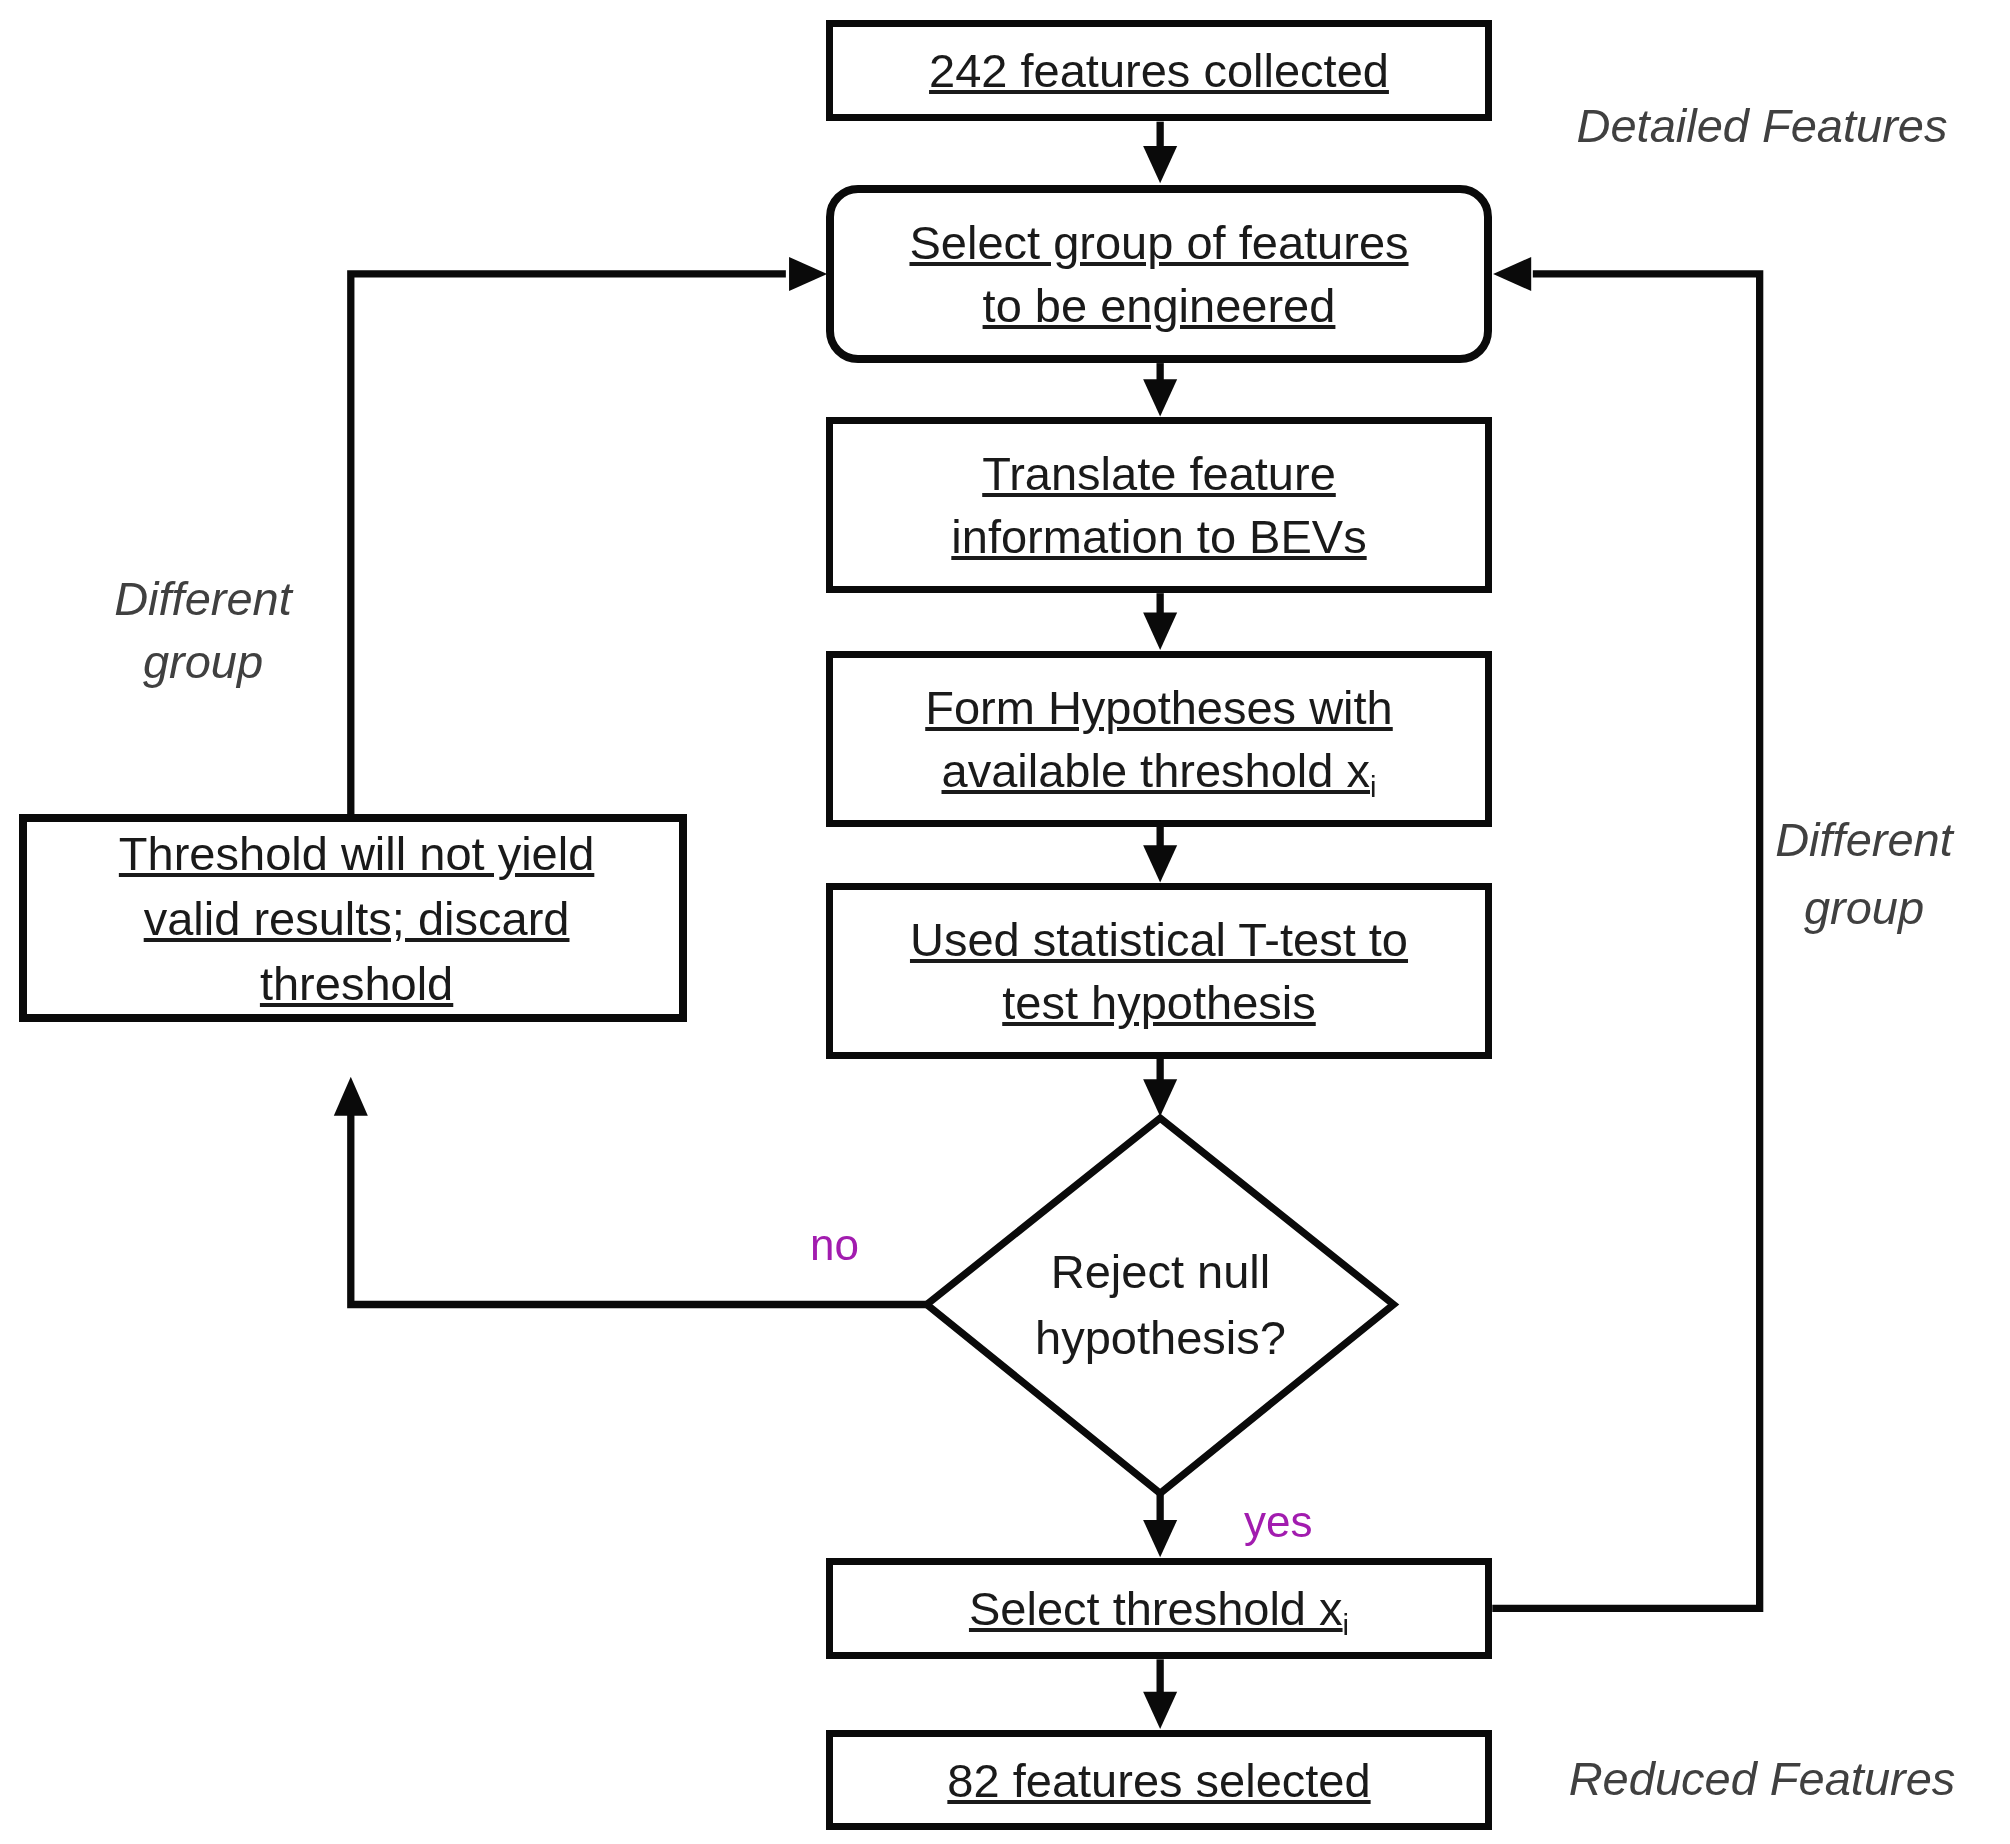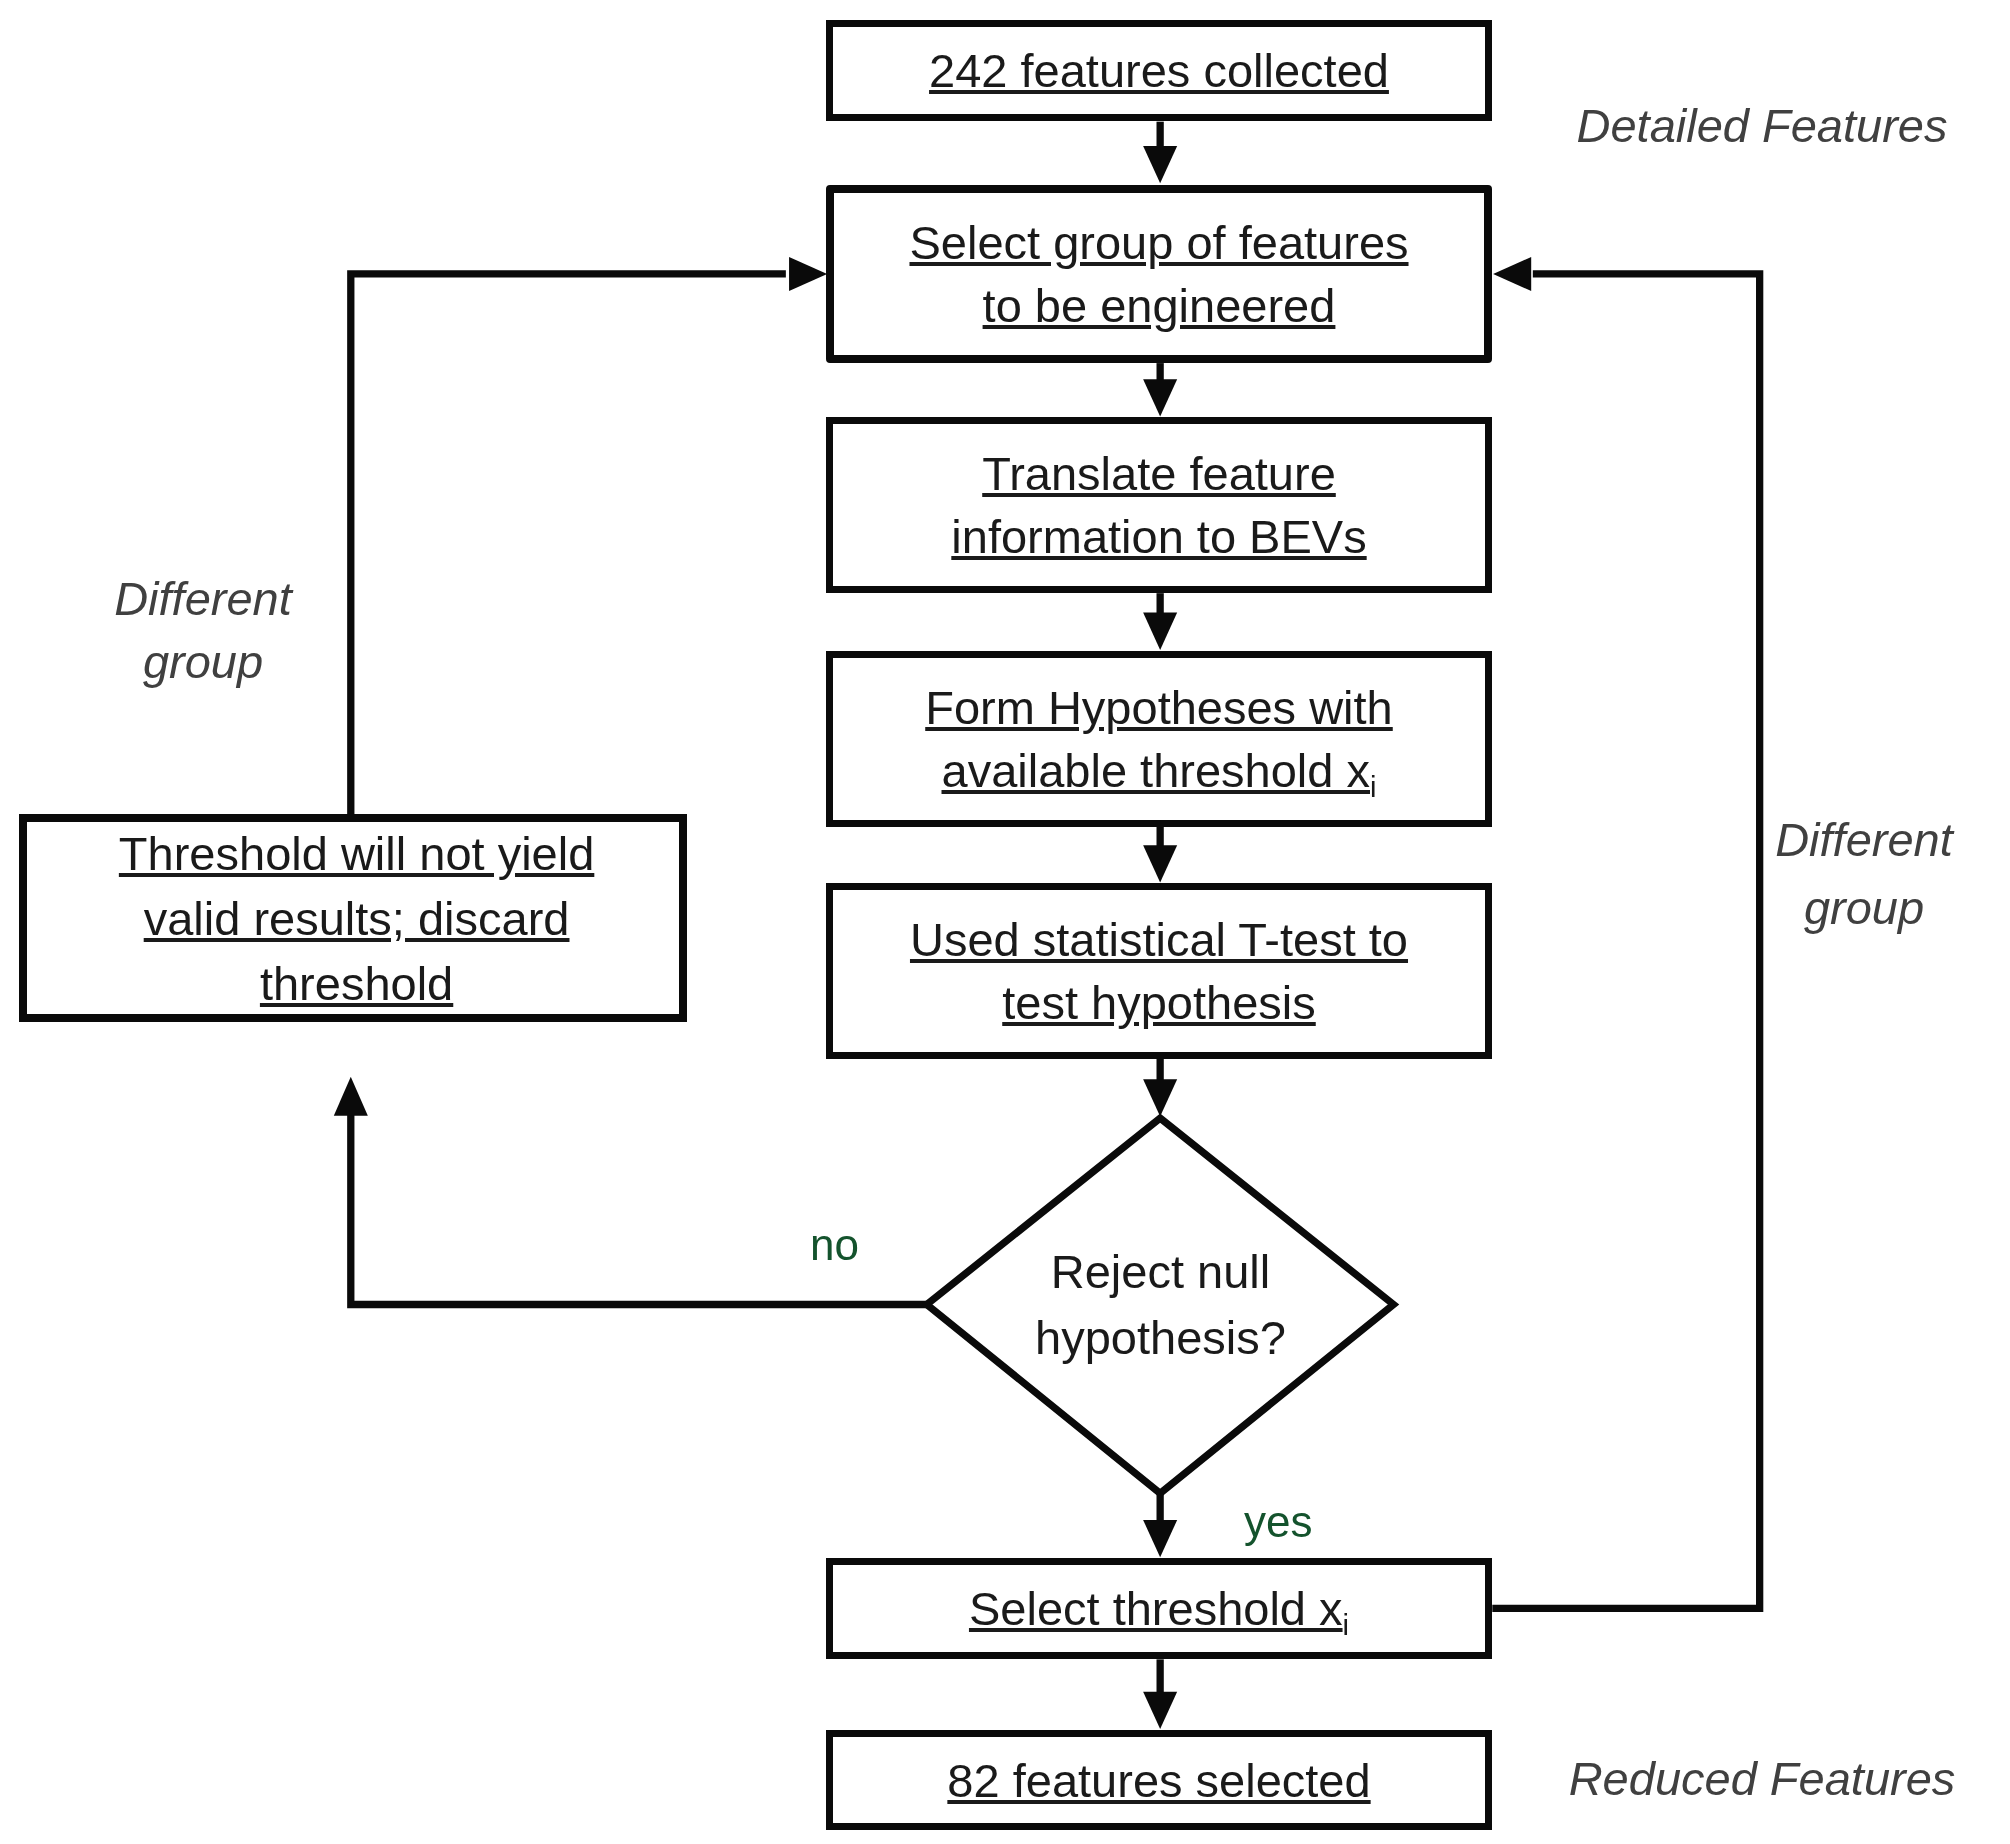--- a/index.html
+++ b/index.html
@@ -32,21 +32,21 @@
     flex-direction: column;
     align-items: center;
     justify-content: center;
     text-align: center;
     font-size: 47px;
     line-height: 63px;
     color: #1a1a1a;
     text-decoration: underline;
   }
   .box .line { display: block; white-space: nowrap; }
-  .rounded { border-radius: 4px; border-width: 8px; }
+  .rounded { border-radius: 32px; border-width: 8px; }
   .thick { border-width: 8px; }
   .diamond-text {
     position: absolute;
     display: flex;
     flex-direction: column;
     align-items: center;
     justify-content: center;
     text-align: center;
     font-size: 47px;
     line-height: 66px;
@@ -58,21 +58,21 @@
     font-size: 47px;
     line-height: 65px;
     text-align: center;
     white-space: nowrap;
     color: #404040;
   }
   .branch-label {
     position: absolute;
     font-size: 44px;
     line-height: 45px;
-    color: #14532d;
+    color: #a21caf;
     white-space: nowrap;
   }
   sub { font-size: 0.62em; line-height: 0; }
 </style>
 </head>
 <body>
 
 <div id="canvas">
 
   <svg id="wires" viewBox="0 0 2481 2277" xmlns="http://www.w3.org/2000/svg">

